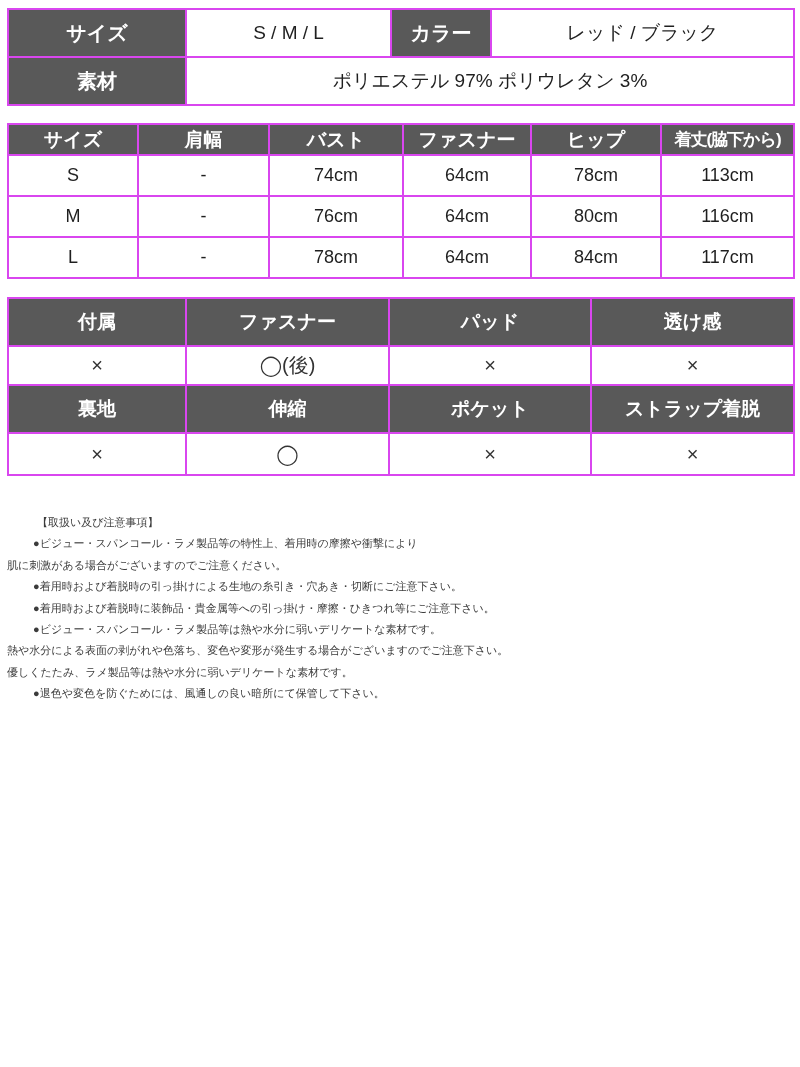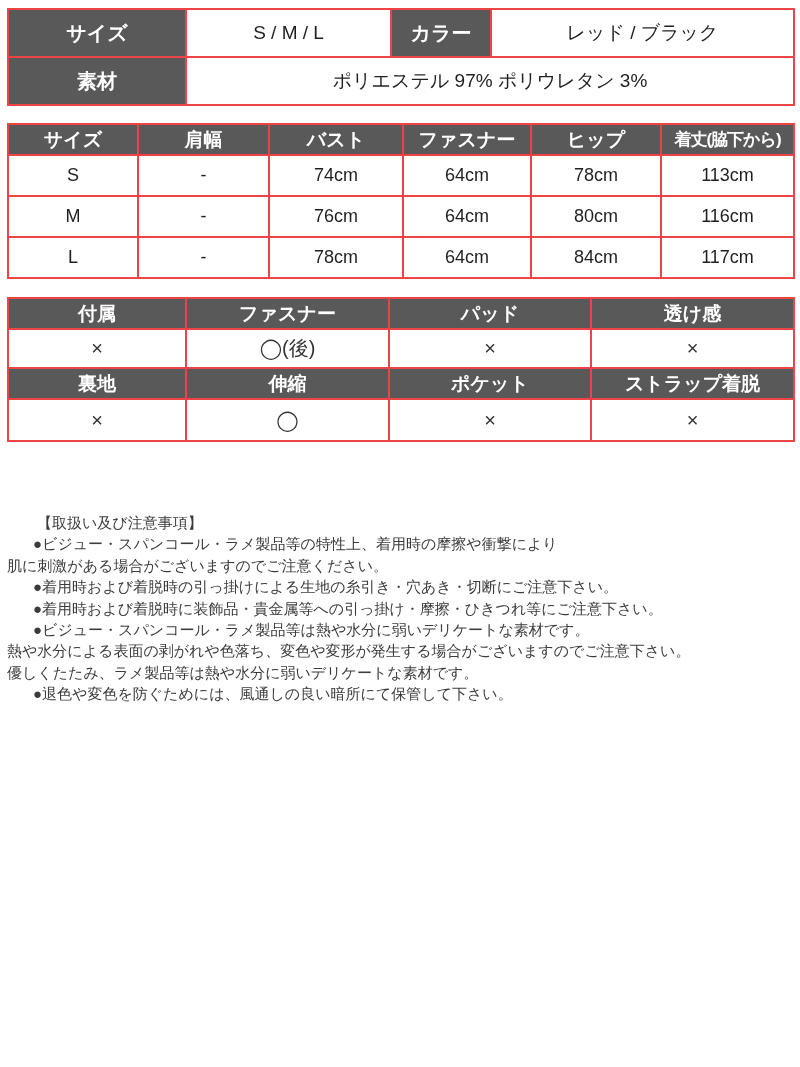--- a/index.html
+++ b/index.html
@@ -15,21 +15,21 @@
     height: 1067px;
     padding: 8px 7px 0 7px;
     overflow: hidden;
   }
   table {
     border-collapse: collapse;
     table-layout: fixed;
     width: 786px;
   }
   td, th {
-    border: 2px solid #ef4444;
+    border: 2px solid #d946ef;
     text-align: center;
     vertical-align: middle;
     overflow: hidden;
     white-space: nowrap;
   }
   th.hdr, td.hdr {
     background: #595959;
     color: #ffffff;
     font-weight: bold;
   }
@@ -39,29 +39,29 @@
   .info-table td.val { font-size: 19px; }
   
   .size-table { margin-top: 17px; }
   .size-table thead tr { height: 31px; }
   .size-table tbody tr { height: 41px; }
   .size-table th.hdr { font-size: 19px; }
   .size-table th.hdr:last-child { font-size: 17px; letter-spacing: -1px; }
   .size-table td.val { font-size: 18px; }
   
   .feat-table { margin-top: 18px; }
-  .feat-table tr.hrow { height: 31px; }
+  .feat-table tr.hrow { height: 48px; }
   .feat-table tr.vrow1 { height: 39px; }
   .feat-table tr.vrow2 { height: 42px; }
   .feat-table td.hdr { font-size: 19px; }
   .feat-table td.val { font-size: 20px; color: #333333; }
   
   .notes {
-    margin-top: 70px;
-    font-size: 15px;
+    margin-top: 36px;
+    font-size: 11px;
     line-height: 21.4px;
     color: #3b3b3b;
     white-space: nowrap;
   }
   .notes .line.indent { padding-left: 26px; }
   .notes .line.cont { padding-left: 0; }
   .notes .title { padding-left: 30px; }
 </style>
 </head>
 <body>

